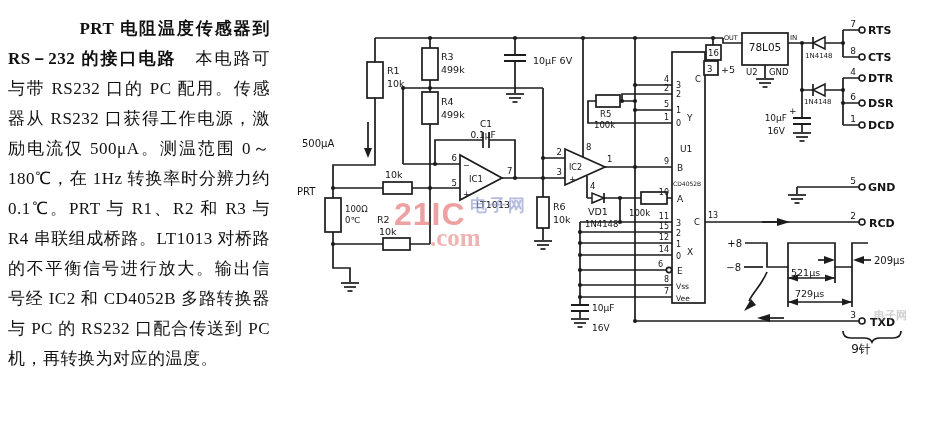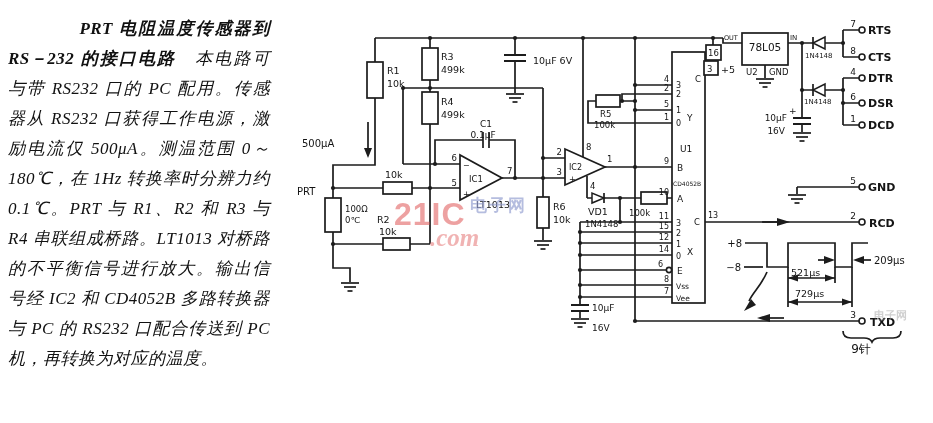--- a/index.html
+++ b/index.html
@@ -1,33 +1,33 @@
 <!DOCTYPE html>
 <html><head>
 <meta charset="utf-8">
 <style>
   html,body{margin:0;padding:0;background:#fff;}
   #page{position:relative;width:933px;height:423px;background:#fff;overflow:hidden;
         font-family:"Liberation Serif",serif;}
   #desc{position:absolute;left:8px;top:14px;width:262px;font-size:17px;line-height:30px;
-        text-align:justify;color:#111;text-indent:4.2em;letter-spacing:.5px;font-style:italic;}
+        text-align:justify;color:#111;text-indent:4.2em;letter-spacing:.5px;}
   #desc b{font-weight:bold;}
   #schsvg{position:absolute;left:0;top:0;}
   .w{stroke:#1c1c1c;stroke-width:1.7;fill:none;}
   .rb{fill:#fff;stroke:#1c1c1c;stroke-width:1.7;}
   .dot{fill:#1c1c1c;stroke:none;}
   .term{fill:#fff;stroke:#1c1c1c;stroke-width:1.6;}
   .fillb{fill:#1c1c1c;stroke:none;}
   .dio{fill:#fff;stroke:#1c1c1c;stroke-width:1.5;}
   text{fill:#141414;font-family:"DejaVu Sans",sans-serif;}
   .port{font-weight:bold;font-size:11px;}
   .wm{position:absolute;pointer-events:none;font-weight:bold;}
   #wm-brand{left:394px;top:196px;font-family:"Liberation Sans",sans-serif;font-weight:bold;
             font-size:32px;color:#e05555;opacity:.55;letter-spacing:1px;text-align:center;}
-  #wm-com{left:430px;top:224px;font-family:"Liberation Serif",serif;font-style:italic;
+  #wm-com{left:430px;top:224px;font-family:"Liberation Serif",serif;
           font-weight:bold;font-size:25px;color:#ec9a9a;opacity:.75;}
   #wm-site{left:470px;top:194px;font-size:17px;color:#8f9ace;opacity:.65;letter-spacing:2px;}
   #wm-ghost{left:874px;top:308px;font-size:11px;color:#999;opacity:.45;}
 </style>
 </head>
 <body>
 
 <div id="page">
 
   <div id="desc"><b>PRT 电阻温度传感器到 RS－232 的接口电路</b><span>　本电路可与带 RS232 口的 PC 配用。传感器从 RS232 口获得工作电源，激励电流仅 500μA。测温范围 0～180℃，在 1Hz 转换率时分辨力约 0.1℃。PRT 与 R1、R2 和 R3 与 R4 串联组成桥路。LT1013 对桥路的不平衡信号进行放大。输出信号经 IC2 和 CD4052B 多路转换器与 PC 的 RS232 口配合传送到 PC 机，再转换为对应的温度。</span></div>

